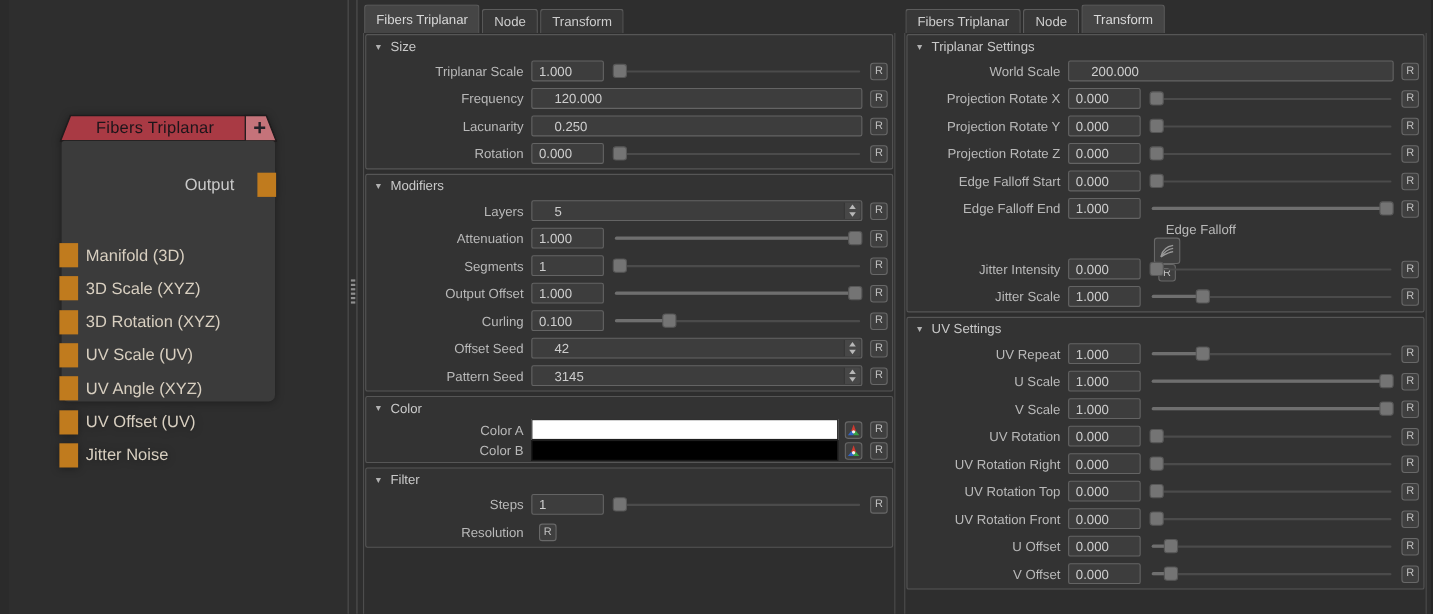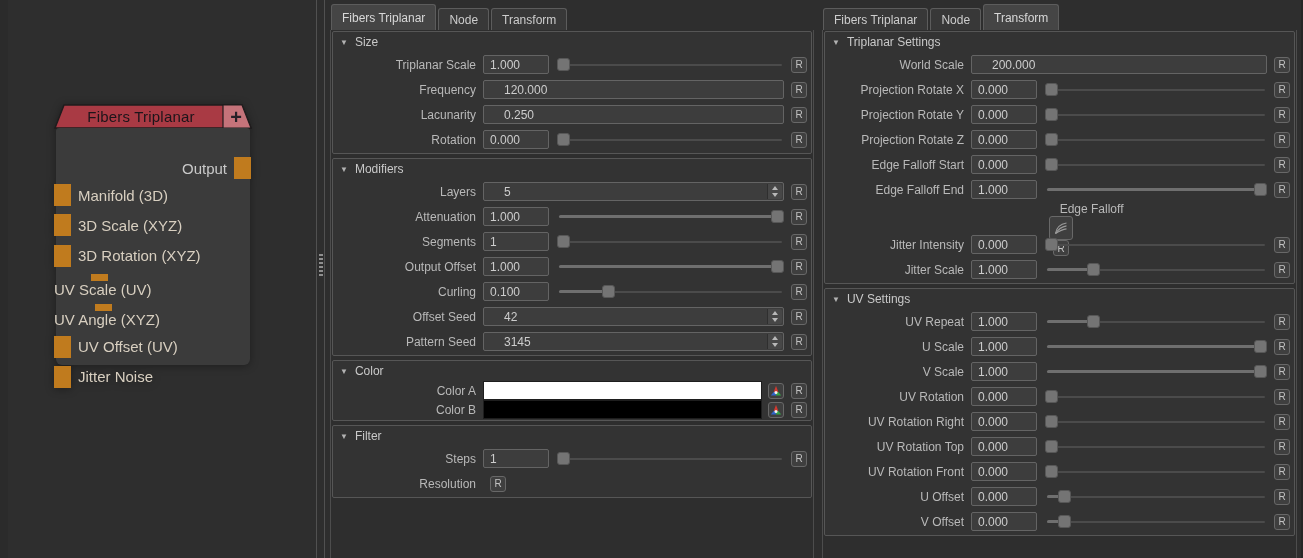--- a/index.html
+++ b/index.html
@@ -8,23 +8,23 @@
 
   
   #node-editor{position:absolute;left:0;top:0;width:316px;height:558px;background:#2e2e2e;border-left:8px solid #2b2b2b;}
   #node{position:absolute;left:46px;top:104px;width:198px;height:262px;filter:drop-shadow(0 1px 4px rgba(0,0,0,.35));}
   #node-body{position:absolute;left:2px;top:24px;width:194px;height:237px;background:#3b3b3b;border-radius:3px 3px 6px 6px;}
   #node-header-svg{position:absolute;left:0;top:0;}
   #node-title{position:absolute;left:12px;top:4px;width:150px;text-align:center;font-size:15px;color:#1c151a;letter-spacing:.2px;}
   #node-plus{position:absolute;left:169px;top:1px;width:26px;height:23px;display:flex;align-items:center;justify-content:center;
     font-size:20px;font-weight:bold;color:#252027;line-height:1;}
   .outrow{position:absolute;top:29px;right:-1px;display:flex;align-items:center;}
-  .outrow .olabel{color:#c9c9c9;font-size:15px;margin-right:7px;}
+  .outrow .olabel{color:#c9c9c9;font-size:15px;margin-right:21px;}
   .port{width:17px;height:22px;background:#c07b1e;}
-  .inrow{position:absolute;left:-2px;display:flex;align-items:center;height:24px;}
+  .inrow{position:absolute;left:-2px;display:flex;align-items:center;height:24px;margin-top:37px;}
   .inrow .port{width:17px;height:22px;margin-right:7px;}
   .inrow .ilabel{color:#d8cfc0;font-size:15px;white-space:nowrap;}
 
   
   #splitter{position:absolute;left:316px;top:0;width:9px;height:558px;border-left:1px solid #515151;border-right:1px solid #515151;}
   #splitter .grip{position:absolute;left:2px;top:254px;width:4px;display:flex;flex-direction:column;gap:2px;}
   #splitter .grip i{display:block;width:4px;height:2px;background:#8f8f8f;}
 
   
   .panel{position:absolute;top:0;height:558px;}
@@ -87,25 +87,25 @@
             <div class="ilabel">Manifold (3D)</div>
           </div>
           <div class="inrow" style="top: 85.3px;">
             <div class="port"></div>
             <div class="ilabel">3D Scale (XYZ)</div>
           </div>
           <div class="inrow" style="top: 115.6px;">
             <div class="port"></div>
             <div class="ilabel">3D Rotation (XYZ)</div>
           </div>
-          <div class="inrow" style="top: 145.9px; flex-direction: column;">
+          <div class="inrow" style="top: 145.9px;">
             <div class="port"></div>
             <div class="ilabel">UV Scale (UV)</div>
           </div>
-          <div class="inrow" style="top: 176.2px; flex-direction: column;">
+          <div class="inrow" style="top: 176.2px;">
             <div class="port"></div>
             <div class="ilabel">UV Angle (XYZ)</div>
           </div>
           <div class="inrow" style="top: 206.5px;">
             <div class="port"></div>
             <div class="ilabel">UV Offset (UV)</div>
           </div>
           <div class="inrow" style="top: 236.8px;">
             <div class="port"></div>
             <div class="ilabel">Jitter Noise</div>

